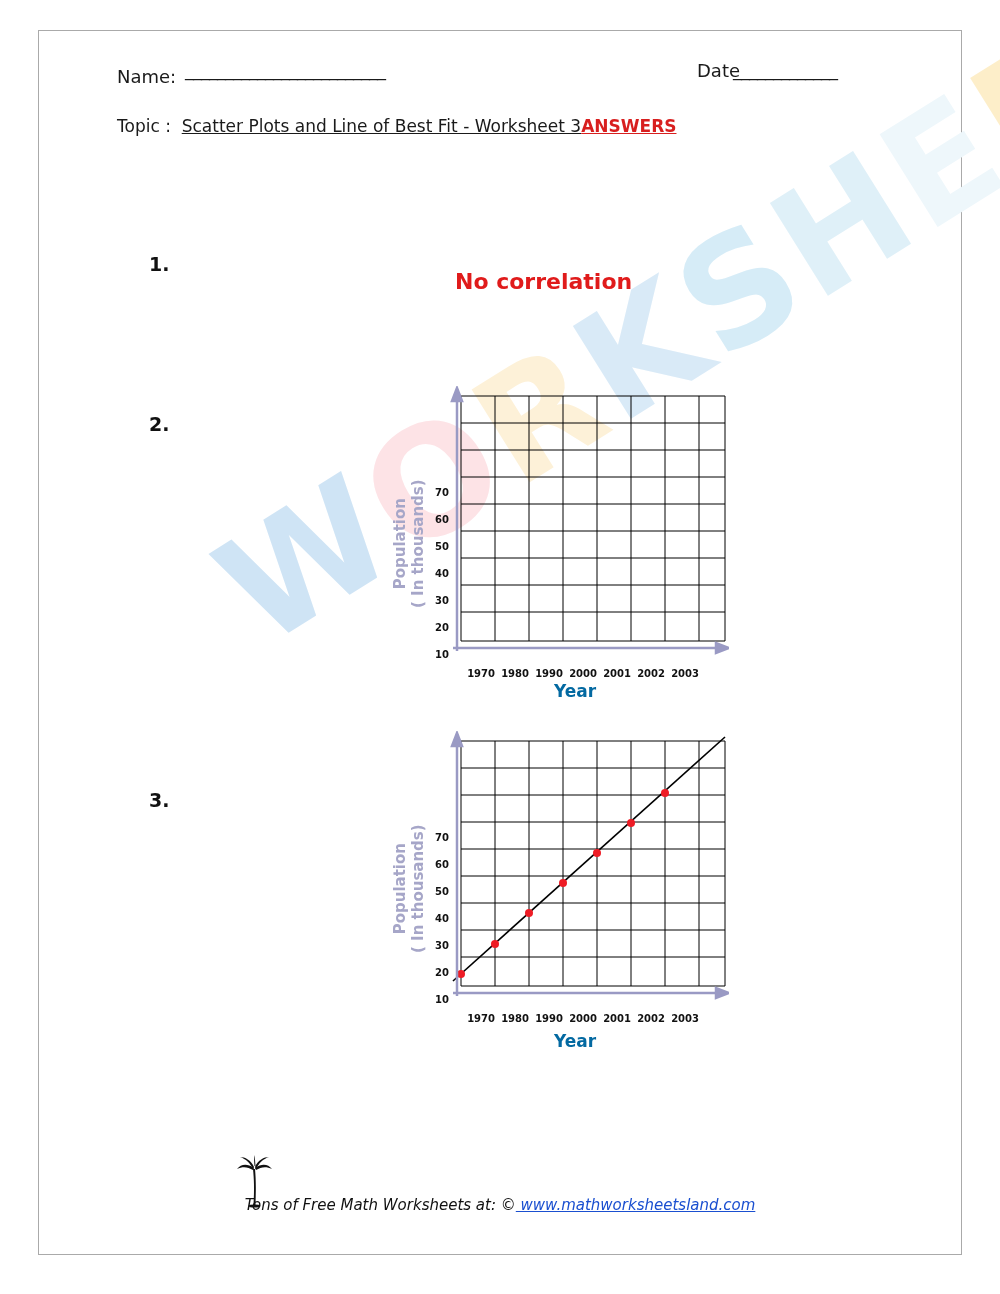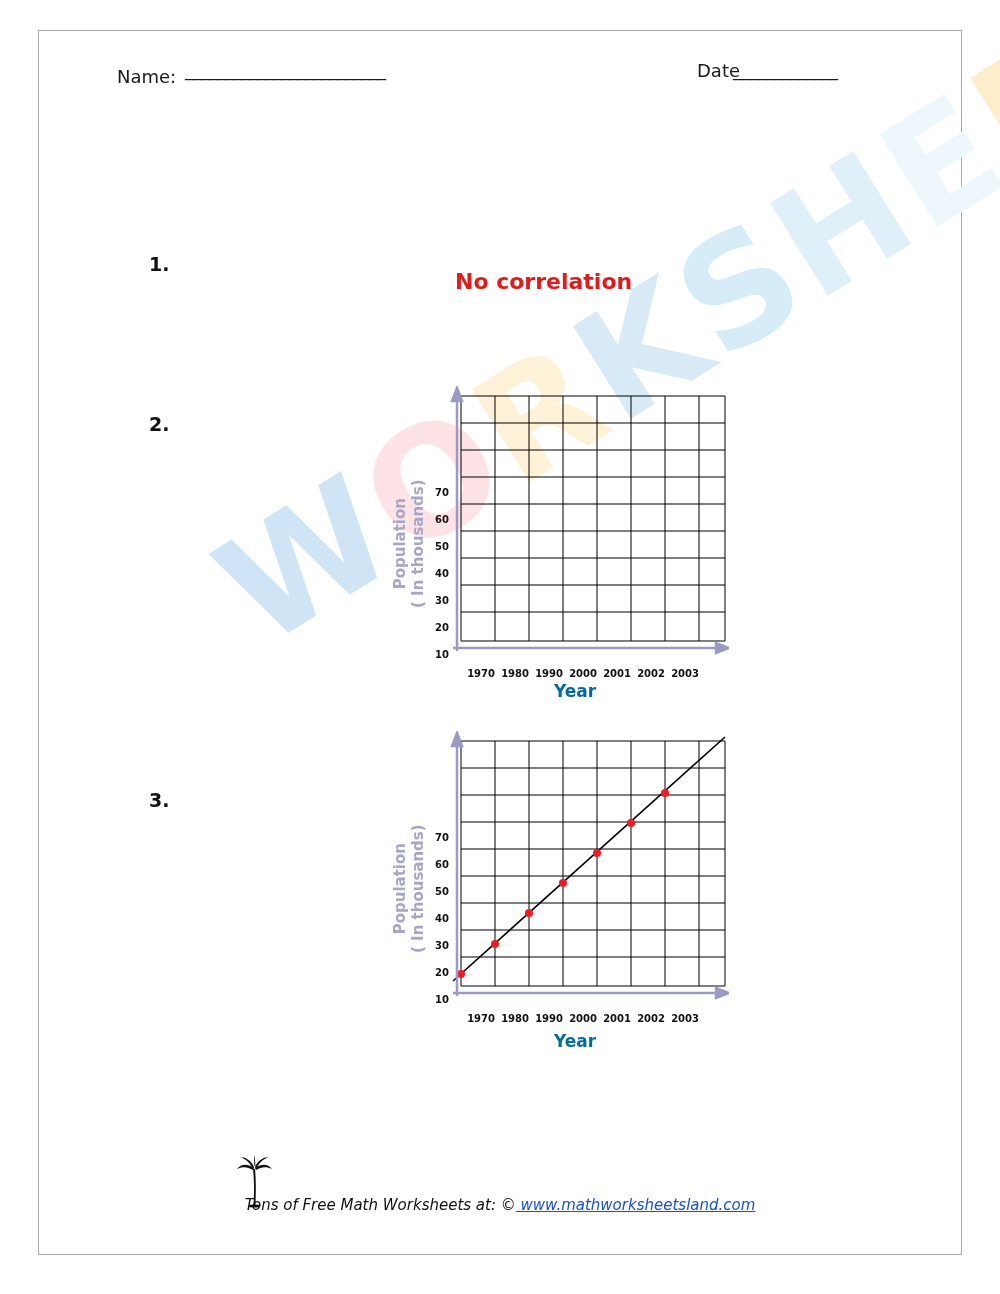--- a/index.html
+++ b/index.html
@@ -190,20 +190,24 @@
     </div>
   </div>
 
   <div class="name-row">
     <span class="name-label">Name:</span>
     <span class="name-line">_________________________</span>
     <span class="date-label">Date</span>
     <span class="date-line">_____________</span>
   </div>
 
+  <div class="topic-row">
+    <span class="topic-label">Topic :</span>
+    <span>&nbsp;</span><span class="topic-value">Scatter Plots and Line of Best Fit - Worksheet 3</span><span class="topic-answers">ANSWERS</span>
+  </div>
 
   <div class="qnum" id="q1">1.</div>
   <div class="qnum" id="q2">2.</div>
   <div class="qnum" id="q3">3.</div>
 
   <div class="answer-text">No correlation</div>
 
   <div class="graph" id="graph2">
     <svg width="360" height="300">
 

